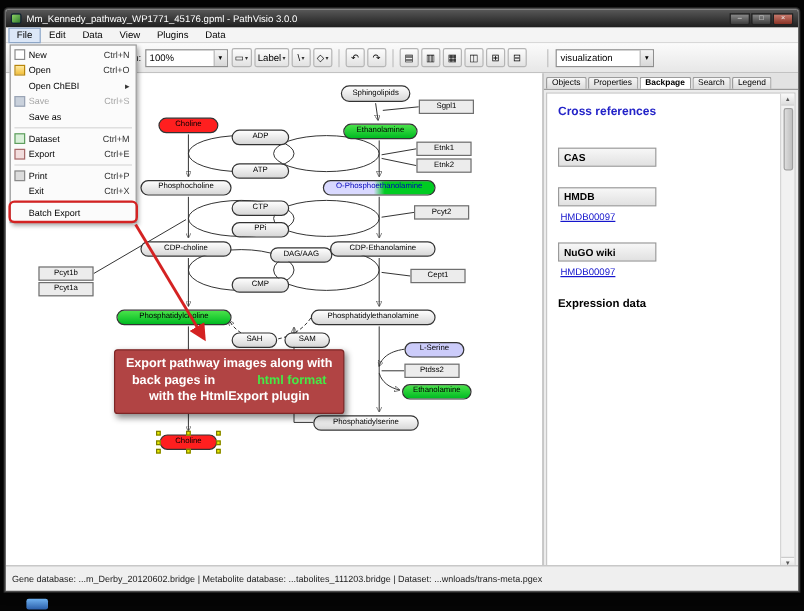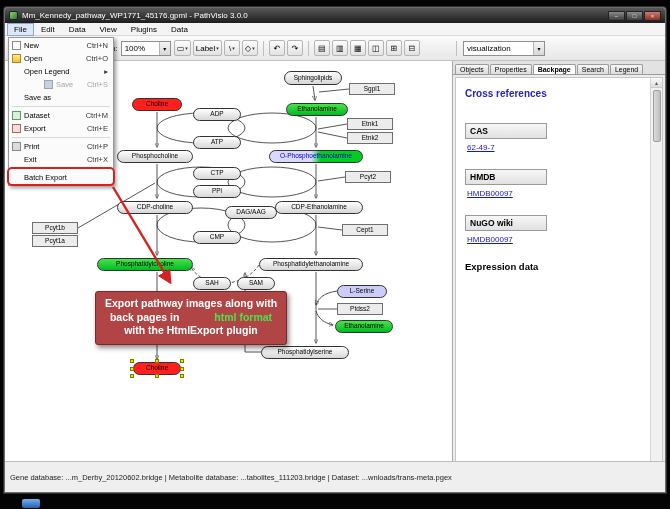--- a/index.html
+++ b/index.html
@@ -26,21 +26,21 @@
   .menubar { height:13px; background:#f4f4f4; border-bottom:1px solid #d8d8d8;
              display:flex; align-items:center; font-size:8px; padding-left:2px; }
   .menubar-item { padding:1px 6px; border:1px solid transparent; }
   .menubar-item.active { background:#dce7f7; border:1px solid #8fa8c8; }
 
   .toolbar { height:25px; background:linear-gradient(#fbfbfb,#e7e7e7); border-bottom:1px solid #c2c2c2;
              display:flex; align-items:center; gap:3px; padding-left:90px; padding-right:4px; font-size:8px; }
   .tb-label { color:#222; flex:none; }
   .combo { background:#fff; border:1px solid #8e8e8e; height:15px; display:flex; align-items:center;
            font-size:8px; padding-left:3px; flex:none; }
-  .combo.zoom { width:50px; }
+  .combo.zoom { width:69px; }
   .combo.viz  { width:82px; margin-right:116px; }
   .combo .arrow { margin-left:auto; width:11px; align-self:stretch; display:flex; align-items:center;
                   justify-content:center; font-size:6px; border-left:1px solid #b5b5b5;
                   background:linear-gradient(#f4f4f4,#d8d8d8); }
   .tb-buttons { display:flex; align-items:center; gap:2px; }
   .tbtn { min-width:16px; height:16px; border:1px solid #b5b5b5; border-radius:2px; padding:0 2px;
           background:linear-gradient(#fdfdfd,#e2e2e2); display:flex; align-items:center;
           justify-content:center; gap:1px; font-size:8px; }
   .tbtn .dd { font-size:5px; color:#333; }
   .tsep { width:1px; height:15px; background:#c0c0c0; margin:0 3px; display:inline-block; }
@@ -82,30 +82,30 @@
   .xref-val.link { color:#1515cc; text-decoration:underline; }
   .xref-footer { font-weight:bold; font-size:9.5px; margin-top:16px; }
   .vscroll { position:absolute; top:0; right:0; bottom:0; width:12px; background:#f1f1f1;
              border-left:1px solid #d5d5d5; display:flex; flex-direction:column; align-items:center; }
   .sarr { font-size:5px; color:#555; width:100%; text-align:center; height:10px; line-height:10px;
           background:linear-gradient(#fafafa,#ddd); border-bottom:1px solid #ccc; }
   .sarr.down { margin-top:auto; border-top:1px solid #ccc; border-bottom:none; }
   .sthumb { width:8px; height:52px; margin-top:2px; background:linear-gradient(90deg,#dcdcdc,#bfbfbf);
             border:1px solid #9e9e9e; border-radius:2px; }
 
-  .statusbar { position:absolute; left:0; right:0; bottom:0; height:31px; background:#efefef;
+  .statusbar { position:absolute; left:0; right:0; bottom:0; height:21px; background:#efefef;
                border-top:1px solid #bdbdbd; display:flex; align-items:center; padding:0 5px;
                font-size:7.5px; color:#1c1c1c; white-space:nowrap; overflow:hidden; }
 
   
   .filemenu { position:absolute; left:8px; top:37px; width:106px; background:#fbfbfb;
               border:1px solid #979797; box-shadow:2px 2px 4px rgba(0,0,0,.4); z-index:40;
               font-size:7.5px; padding:1px; }
   .mi-row { display:flex; align-items:center; height:13px; padding:0 4px 0 2px; gap:3px; }
-  .mi-row.disabled { color:#a5a5a5;margin-left:32px; }
+  .mi-row.disabled { color:#a5a5a5; }
   .mi-short { margin-left:auto; color:#333; }
   .mi-row.disabled .mi-short { color:#a5a5a5; }
   .mi-sep { height:1px; background:#d8d8d8; margin:2px 2px; }
   .mi-ic { width:9px; height:9px; flex:none; display:inline-block; }
   .ic-new    { background:#fff; border:1px solid #8a8a8a; }
   .ic-open   { background:linear-gradient(#ffe9a0,#f2bf3a); border:1px solid #b8860b; }
   .ic-save   { background:#c9d1dc; border:1px solid #9aa4b5; }
   .ic-import { background:#d9f0d9; border:1px solid #5f9e5f; }
   .ic-export { background:#f2dddd; border:1px solid #a66a6a; }
   .ic-print  { background:#dcdcdc; border:1px solid #8a8a8a; }
@@ -289,21 +289,21 @@
             <span class="tab">Objects</span>
             <span class="tab">Properties</span>
             <span class="tab active">Backpage</span>
             <span class="tab">Search</span>
             <span class="tab">Legend</span>
           </div>
         <div class="panel-content">
           <div class="panel-inner">
             <div class="xref-heading">Cross references</div>
             <div>
-                <div class="xref"><div class="xref-head">CAS</div><div class="xref-val link">62-49-7</div></div>
+                <div class="xref"><div class="xref-head">CAS</div></div>
                 <div class="xref"><div class="xref-head">HMDB</div><div class="xref-val link">HMDB00097</div></div>
                 <div class="xref"><div class="xref-head">NuGO wiki</div><div class="xref-val link">HMDB00097</div></div>
               </div>
             <div class="xref-footer">Expression data</div>
           </div>
           <div class="vscroll">
             <span class="sarr">▲</span>
             <span class="sthumb"></span>
             <span class="sarr down">▼</span>
           </div>
@@ -324,21 +324,21 @@
         <span>New</span>
         <span class="mi-short">Ctrl+N</span>
       </div>
       <div class="mi-row">
         <span class="mi-ic ic-open"></span>
         <span>Open</span>
         <span class="mi-short">Ctrl+O</span>
       </div>
       <div class="mi-row">
         <span class="mi-ic ic-none"></span>
-        <span>Open Legend</span>
+        <span>Open ChEBI</span>
         <span class="mi-short">▸</span>
       </div>
       <div class="mi-row disabled">
         <span class="mi-ic ic-save"></span>
         <span>Save</span>
         <span class="mi-short">Ctrl+S</span>
       </div>
       <div class="mi-row">
         <span class="mi-ic ic-none"></span>
         <span>Save as</span>

